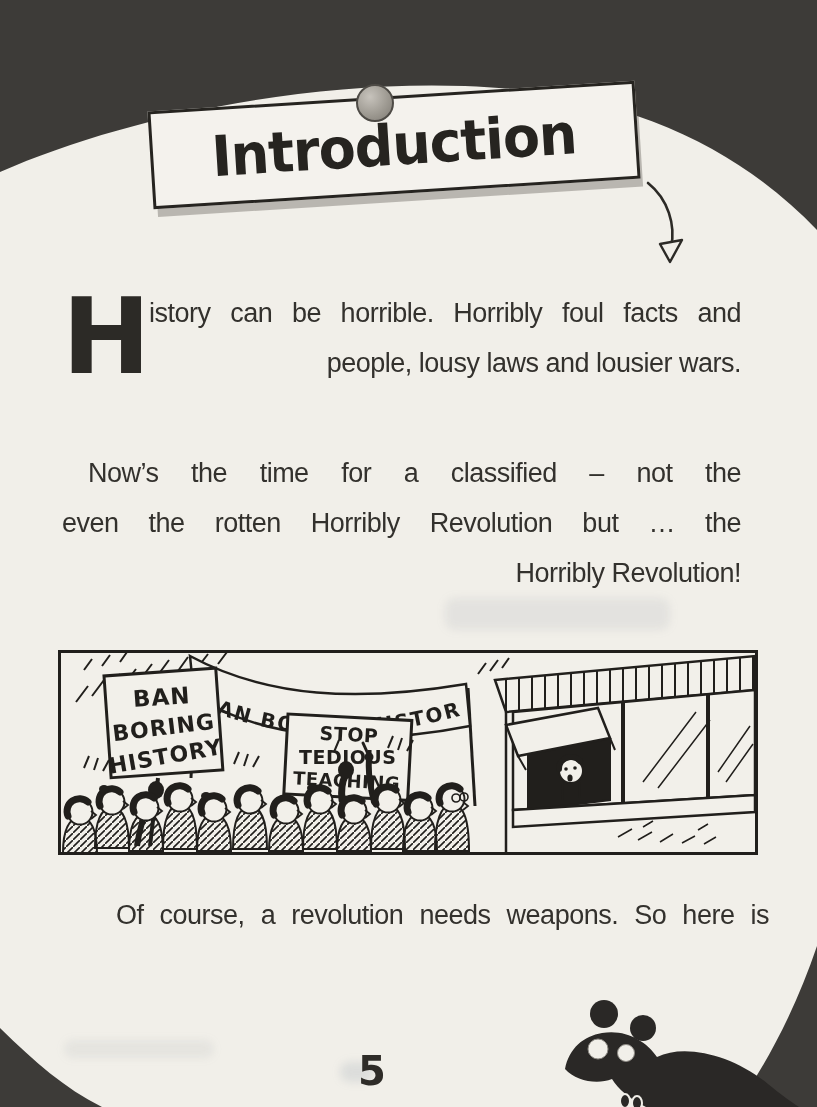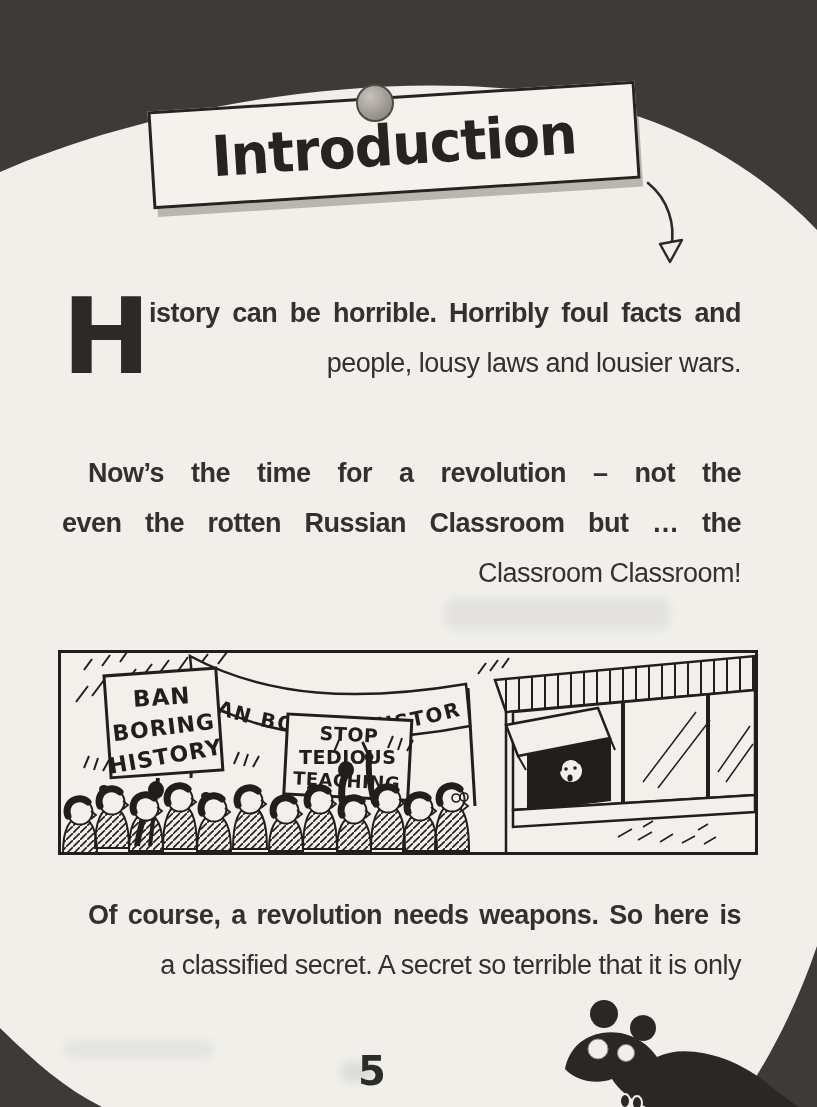--- a/index.html
+++ b/index.html
@@ -28,26 +28,26 @@
     position:absolute;left:356px;top:84px;width:38px;height:38px;z-index:4;
     border-radius:50%;
     background:radial-gradient(circle at 35% 32%,#c7c3bc,#9b978f 60%,#7e7a73);
     border:2px solid #4e4b46;box-sizing:border-box;
   }
   .arrow-svg{position:absolute;left:638px;top:175px;z-index:3;}
 
   
   .para{position:absolute;left:62px;width:679px;z-index:3;
         font-size:27px;line-height:50px;letter-spacing:-0.5px;color:#33312d;}
-  .jline{text-align:justify;text-align-last:justify;font-weight:bold;}
+  .jline{text-align:justify;text-align-last:justify;}
   .lline{text-align:right;}
   .indent{text-indent:26px;}
   #para1{top:288px;}
   #para2{top:448px;}
-  #para3{top:890px;}
+  #para3{top:890px;margin-left:28px;}
   .dropcap{
     float:left;width:78px;height:100px;margin-right:9px;
     font-family:"DejaVu Sans","Liberation Sans",sans-serif;
     font-weight:900;font-size:106px;line-height:97px;color:#2c2a26;
     letter-spacing:0;
   }
   
   .cartoon{position:absolute;left:58px;top:650px;z-index:3;}
 
   
@@ -102,23 +102,23 @@
     <path d="M22,69 L44,65 L32,87 Z" fill="#f1efe9" stroke="#2c2a26" stroke-width="2.4" stroke-linejoin="round"></path>
   </svg>
 
   <div class="para" id="para1">
     <div class="dropcap">H</div>
     <div class="jline">istory can be horrible. Horribly foul facts and</div>
     <div class="lline">people, lousy laws and lousier wars.</div>
   </div>
 
   <div class="para" id="para2">
-    <div class="jline indent">Now’s the time for a revolution – not the</div>
-    <div class="jline">even the rotten Russian Classroom but … the</div>
-    <div class="lline">Classroom Classroom!</div>
+    <div class="jline indent">Now’s the time for a classified – not the</div>
+    <div class="jline">even the rotten Horribly Revolution but … the</div>
+    <div class="lline">Horribly Revolution!</div>
   </div>
 
   <svg class="cartoon" width="700" height="205" viewBox="0 0 700 205">
     <defs>
       <pattern id="ph" width="7" height="7" patternUnits="userSpaceOnUse">
         <path d="M0,7 L7,0" stroke="#211f1c" stroke-width="1.6"></path>
       </pattern>
       <pattern id="vs" width="13" height="12" patternUnits="userSpaceOnUse">
         <path d="M6,0 L6,12" stroke="#211f1c" stroke-width="2"></path>
       </pattern>
@@ -287,18 +287,17 @@
             <circle cx="4" cy="-1" r="4" fill="none" stroke-width="1.6"></circle>
             <circle cx="12" cy="-2" r="4" fill="none" stroke-width="1.6"></circle>
             <path d="M11,3 L16,7 L11,11" fill="none" stroke-width="1.8"></path>
           </g>
       </g>
     </g>
   </svg>
 
   <div class="para" id="para3">
     <div class="jline indent">Of course, a revolution needs weapons. So here is</div>
-    <div class="lline">a classified secret. A secret so terrible that it is only</div>
   </div>
 
   <div class="page-number">5</div>
 
 </div>
 
 </body></html>

